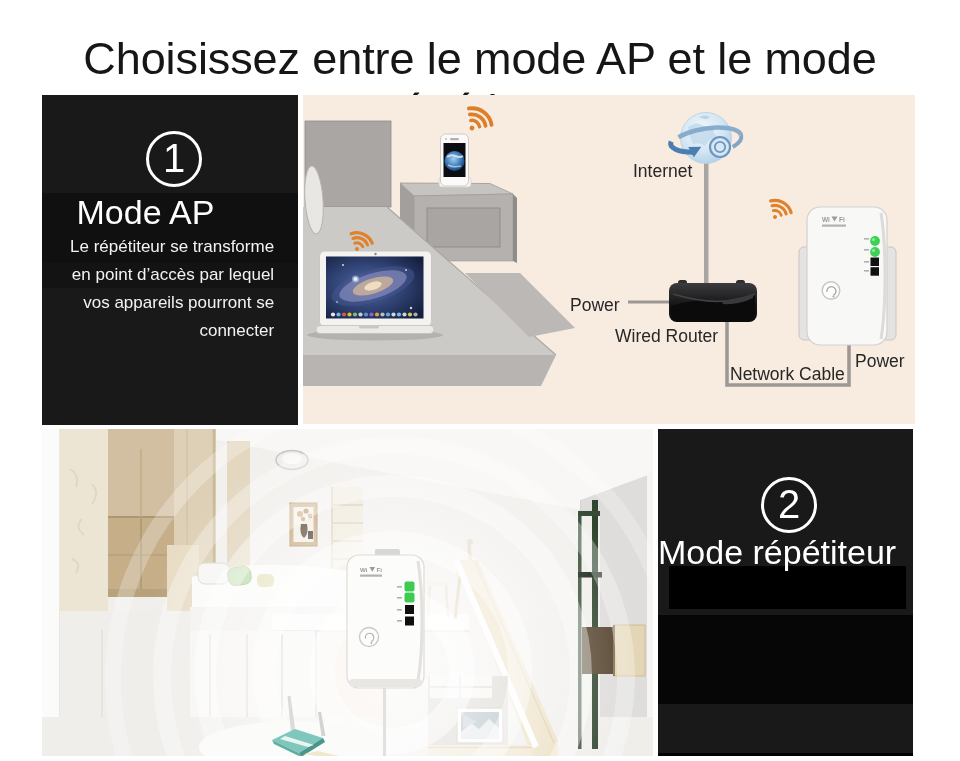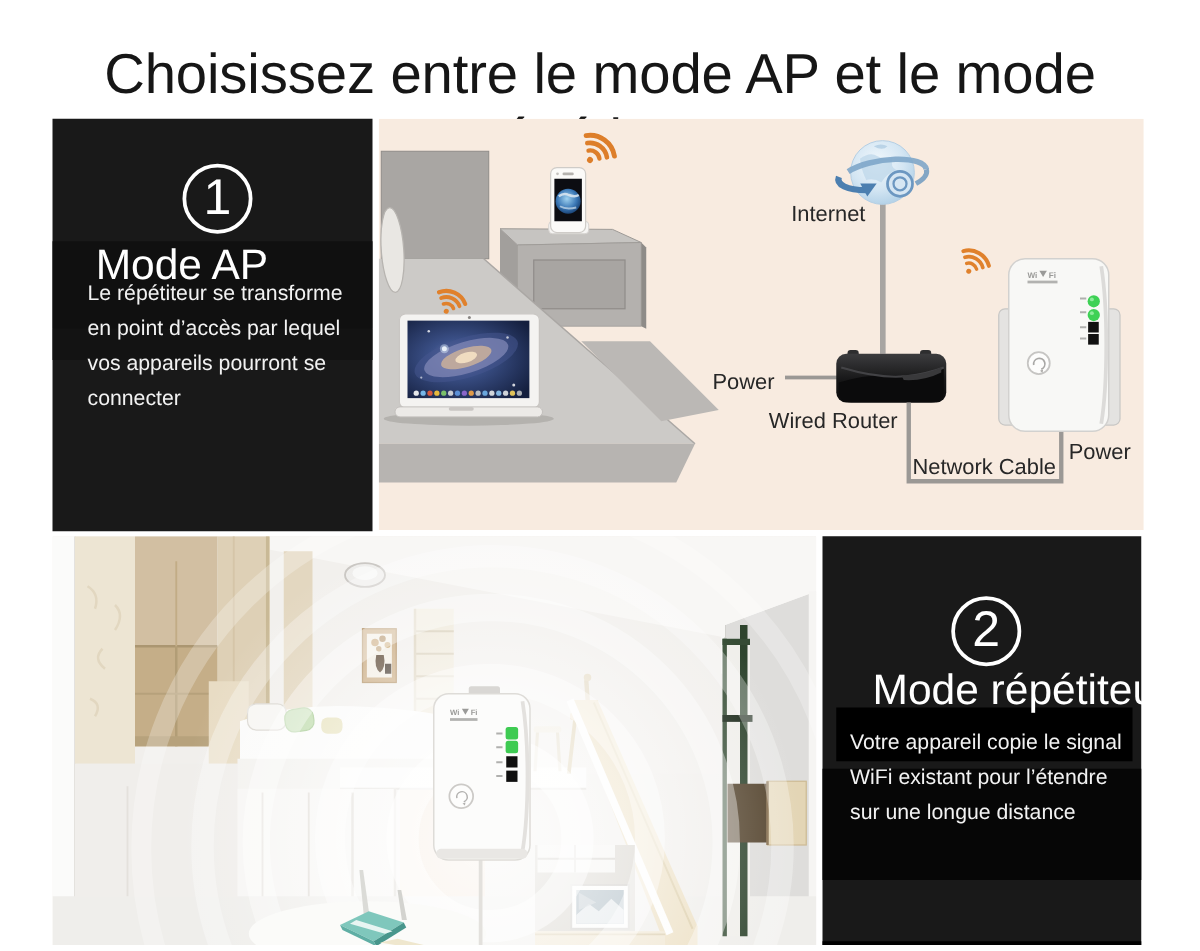--- a/index.html
+++ b/index.html
@@ -19,21 +19,21 @@
 <div class="title">Choisissez entre le mode AP et le mode répétiteur</div>
 
 <div class="box1">
   <div style="position:absolute;left:0;top:98px;width:256px;height:70px;background:#101010;"></div>
   <div style="position:absolute;left:0;top:168px;width:256px;height:25px;background:#131313;"></div>
 
   <div class="num" style="left:104px;top:36px;width:50px;height:50px;line-height:49px;">1</div>
 
   <div class="h1w" style="left:0;top:98px;width:207px;text-align:center;">Mode AP</div>
 
-  <div class="para" style="left:28px;top:126px;">Le répétiteur se transforme<br>en point d’accès par lequel<br>vos appareils pourront se<br>connecter</div>
+  <div class="para" style="left:28px;top:138px;text-align:right;">Le répétiteur se transforme<br>en point d’accès par lequel<br>vos appareils pourront se<br>connecter</div>
 </div>
 
 <svg style="position:absolute;left:303px;top:95px;" width="612" height="329" viewBox="0 0 612 329">
 <defs>
 <radialGradient id="galaxy" cx="42%" cy="48%" r="70%">
   <stop offset="0%" stop-color="#6d7fb0"></stop>
           <stop offset="35%" stop-color="#3a4f86"></stop>
           <stop offset="100%" stop-color="#141f3e"></stop>
 </radialGradient>
 <radialGradient id="earth" cx="45%" cy="40%" r="65%">
@@ -400,17 +400,16 @@
 </svg>
 
 <div class="box2">
 
   <div style="position:absolute;left:11px;top:137px;width:237px;height:43px;background:#000;"></div>
 
   <div style="position:absolute;left:0;top:186px;width:255px;height:89px;background:#060606;"></div>
 
   <div class="num" style="left:103px;top:48px;width:50px;height:50px;line-height:49px;">2</div>
 
-  <div class="h1w" style="left:0;top:104px;width:218px;text-align:center;padding-left:40px;">Mode répétiteur</div>
-
-  <div class="para" style="left:22px;top:151px;">Votre appareil copie le signal<br>WiFi existant pour l’étendre<br>sur une longue distance</div>
+  <div class="h1w" style="left:0;top:104px;width:218px;text-align:center;">Mode répétiteur</div>
+
 </div>
 </div>
 
 </body></html>

